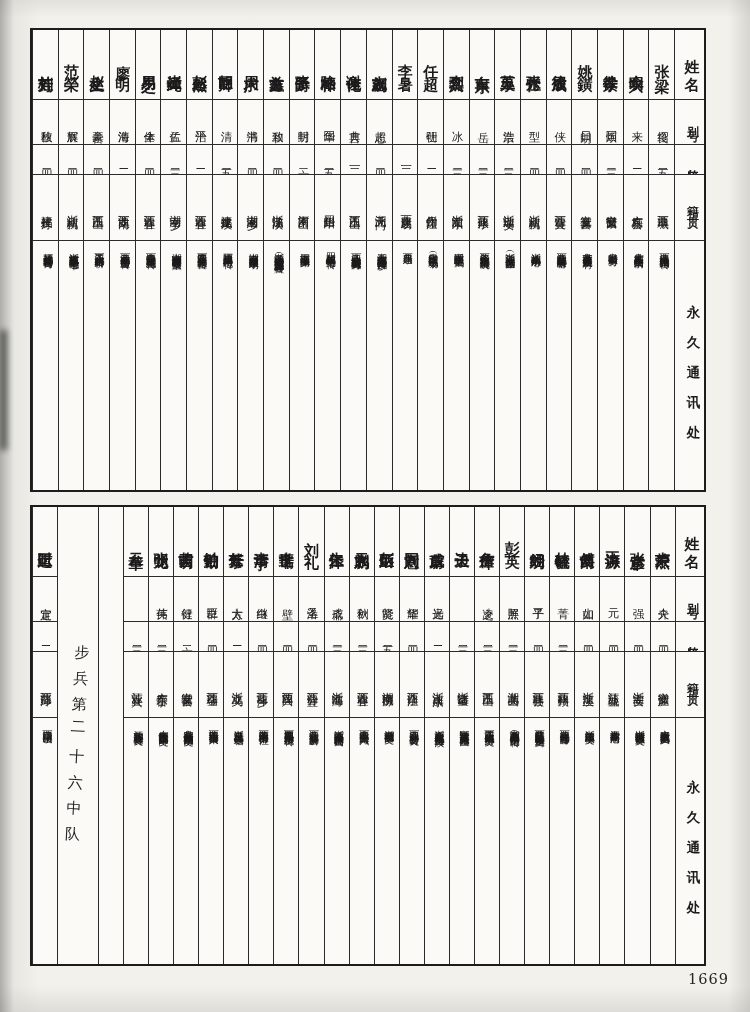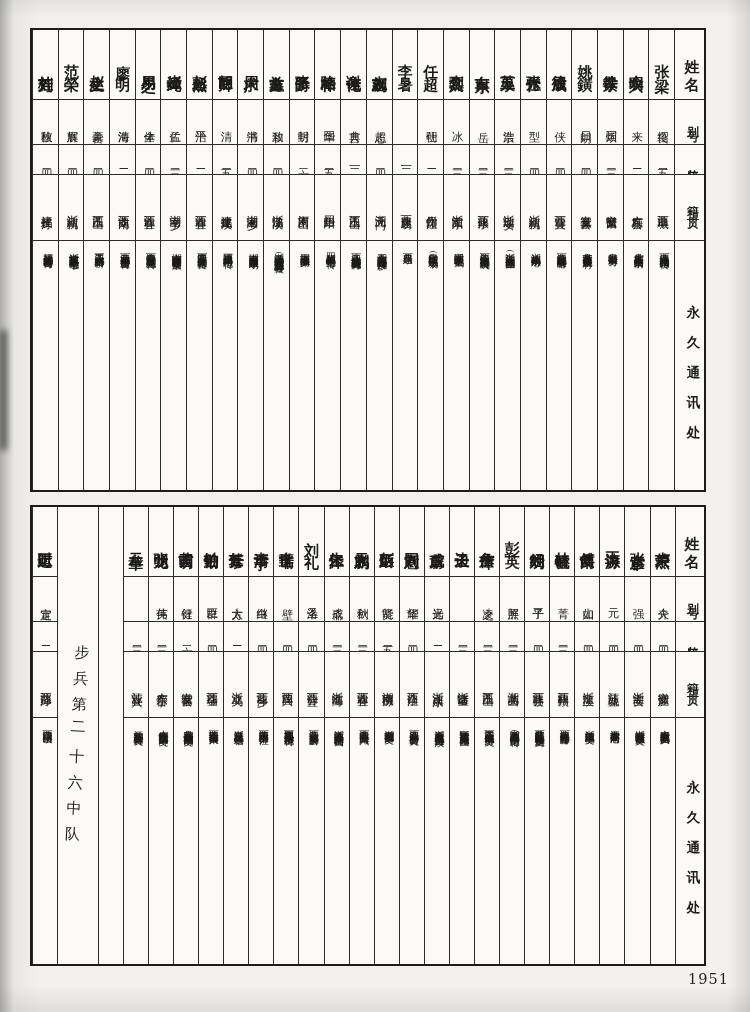--- a/index.html
+++ b/index.html
@@ -417,14 +417,14 @@
         <div class="annotation-text">步兵第二十六中队</div>
       </div>
       <div class="col">
         <div class="cell c-name">时运正</div>
         <div class="cell c-alias">定宜</div>
         <div class="cell c-age">二二</div>
         <div class="cell c-native">江西彭泽</div>
         <div class="cell c-addr">江西湖口棠山镇</div>
       </div>
     </div>
-  <div class="page-num">1951</div>
+  <div class="page-num">1669</div>
 </div>
 
 </body></html>

